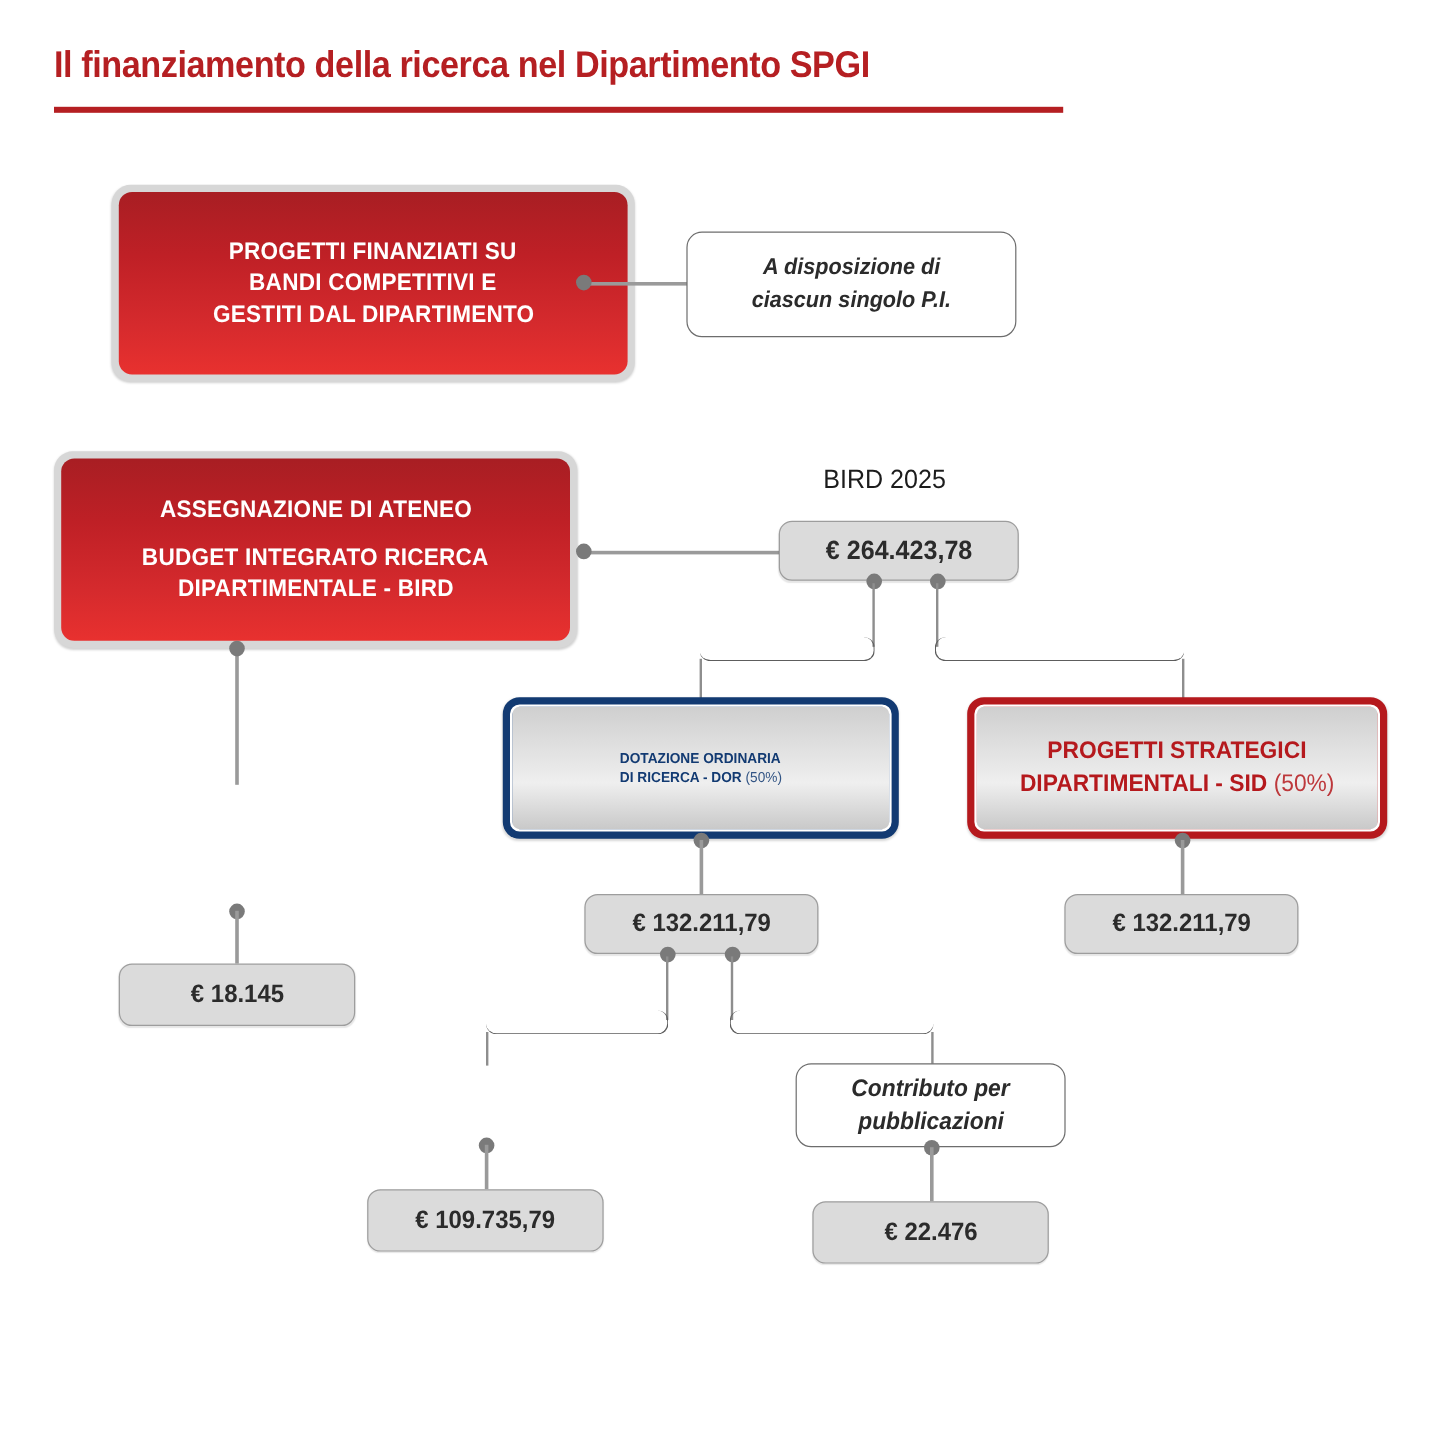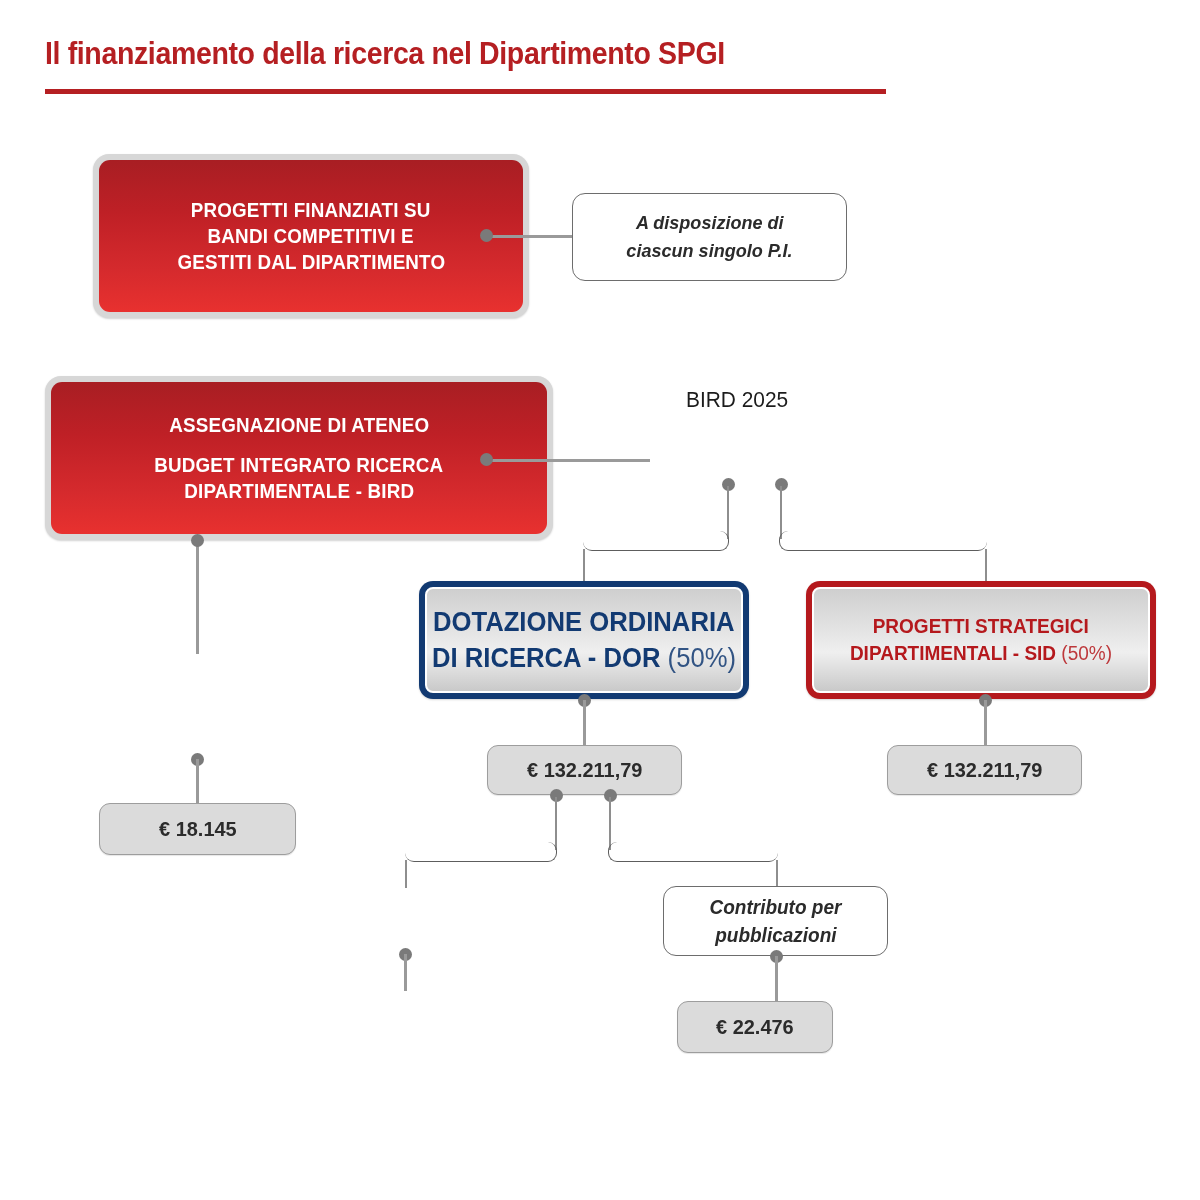--- a/index.html
+++ b/index.html
@@ -196,50 +196,53 @@
   </div>
 
   <div class="conn conn-thick-h" style="left:487px; top:235px; width:86px;"></div>
   <div class="dot" style="left:480px; top:229px;"></div>
 
   <div class="node white-box" style="left:572px; top:193px; width:275px; height:88px; font-size:19px; line-height:1.45;">
     <span class="line">A disposizione di</span>
     <span class="line">ciascun singolo P.I.</span>
   </div>
 
-  <div class="node red-box" style="left:45px; top:376px; width:508px; height:164px;">
+  <div class="node red-box" style="left:45px; top:376px; width:436px; height:164px;">
     <div class="inner" style="font-size:20px; line-height:1.30;">
       <span class="line" style="margin-bottom:14px;">ASSEGNAZIONE DI ATENEO</span>
       <span class="line">BUDGET INTEGRATO RICERCA</span>
       <span class="line">DIPARTIMENTALE - BIRD</span>
     </div>
   </div>
 
   <div class="conn conn-thick-h" style="left:487px; top:459px; width:163px;"></div>
   <div class="dot" style="left:480px; top:453px;"></div>
 
   <div class="caption" style="left:686px; top:387px;">BIRD 2025</div>
 
+  <div class="node gray-chip" style="left:649px; top:434px; width:200px; height:50px; font-size:22px;">
+    <span class="line">€ 264.423,78</span>
+  </div>
 
   <div class="conn conn-thick-v" style="left:196px; top:540px; height:114px;"></div>
   <div class="dot" style="left:191px; top:534px;"></div>
 
   <div class="dot" style="left:722px; top:478px;"></div>
   <div class="conn conn-v" style="left:727px; top:486px; height:53px;"></div>
 
   <div class="elbow el-br" style="left:583px; top:531px; width:146px; height:20px;"></div>
   <div class="conn conn-v" style="left:583px; top:549px; height:34px;"></div>
 
   <div class="dot" style="left:775px; top:478px;"></div>
   <div class="conn conn-v" style="left:780px; top:486px; height:53px;"></div>
   <div class="elbow el-bl" style="left:779px; top:531px; width:208px; height:20px;"></div>
   <div class="conn conn-v" style="left:985px; top:549px; height:34px;"></div>
 
   <div class="node frame-box frame-blue" style="left:419px; top:581px; width:330px; height:118px;">
-    <div class="inner" style="font-size:27px; line-height:1.35;">
+    <div class="inner" style="font-size:12px; line-height:1.35;">
       <span class="line">DOTAZIONE ORDINARIA</span>
       <span class="line"><span>DI RICERCA - DOR</span> <span class="pct">(50%)</span></span>
     </div>
   </div>
 
   <div class="dot" style="left:578px; top:694px;"></div>
   <div class="conn conn-thick-v" style="left:583px; top:700px; height:45px;"></div>
 
   <div class="node gray-chip" style="left:487px; top:745px; width:195px; height:50px; font-size:21px;">
     <span class="line">€ 132.211,79</span>
@@ -274,26 +277,29 @@
 
   <div class="dot" style="left:604px; top:789px;"></div>
   <div class="conn conn-v" style="left:609px; top:797px; height:53px;"></div>
   <div class="elbow el-bl" style="left:608px; top:842px; width:170px; height:20px;"></div>
   <div class="conn conn-v" style="left:776px; top:860px; height:28px;"></div>
 
 
   <div class="dot" style="left:399px; top:948px;"></div>
   <div class="conn conn-thick-v" style="left:404px; top:954px; height:37px;"></div>
 
+  <div class="node gray-chip" style="left:306px; top:991px; width:197px; height:52px; font-size:21px;">
+    <span class="line">€ 109.735,79</span>
+  </div>
 
   <div class="node white-box" style="left:663px; top:886px; width:225px; height:70px; font-size:20px; line-height:1.40;">
     <span class="line">Contributo per</span>
     <span class="line">pubblicazioni</span>
   </div>
 
   <div class="dot" style="left:770px; top:950px;"></div>
   <div class="conn conn-thick-v" style="left:775px; top:956px; height:45px;"></div>
 
-  <div class="node gray-chip" style="left:677px; top:1001px; width:156px; height:52px; font-size:21px;">
+  <div class="node gray-chip" style="left:677px; top:1001px; width:197px; height:52px; font-size:21px;">
     <span class="line">€ 22.476</span>
   </div>
 
 </div>
 
 </body></html>

